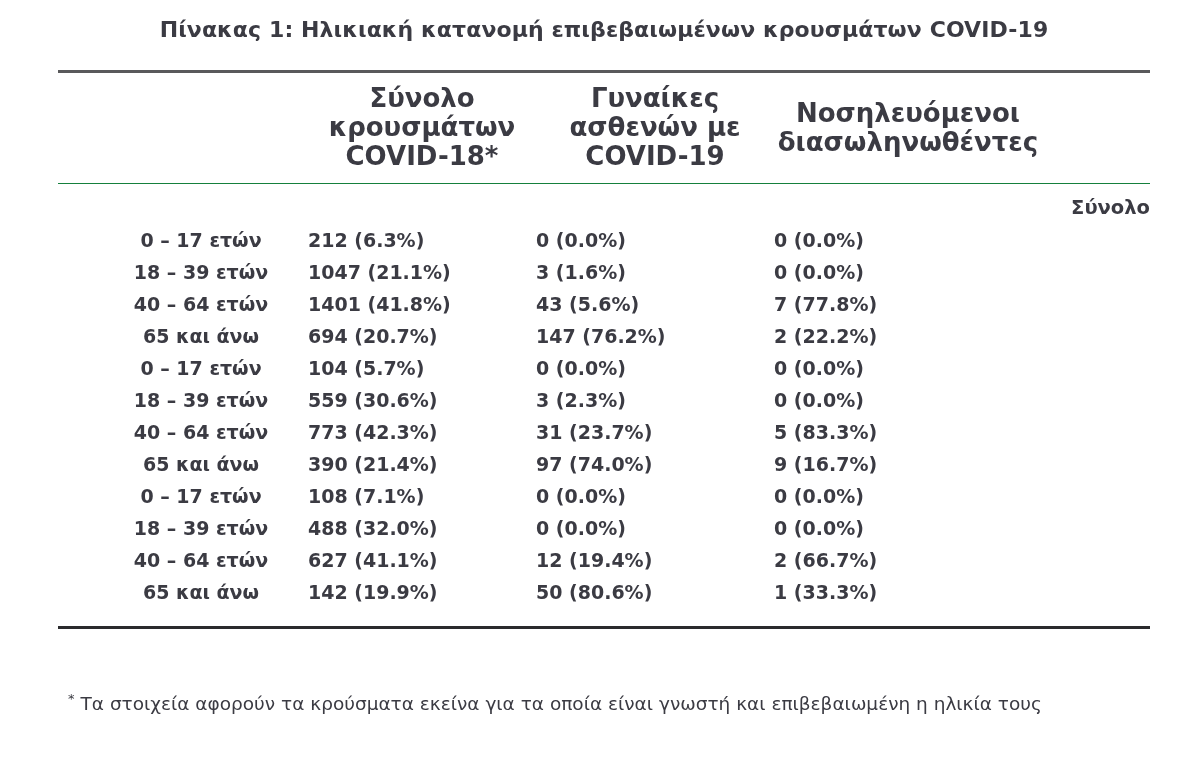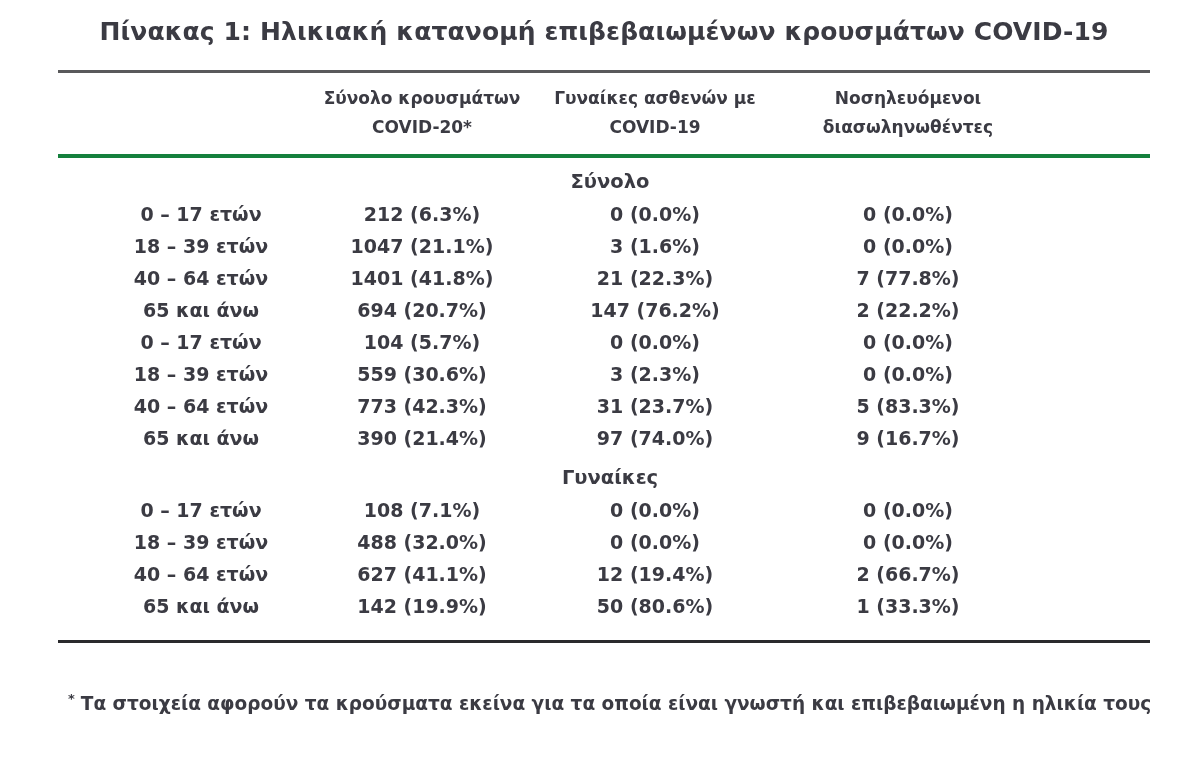--- a/index.html
+++ b/index.html
@@ -15,21 +15,21 @@
     background: #ffffff;
     overflow: hidden;
     color: #3b3b43;
   }
   .doc-title {
     position: absolute;
     top: 17px;
     left: 58px;
     width: 1092px;
     text-align: center;
-    font-size: 25px;
+    font-size: 22px;
     font-weight: bold;
     letter-spacing: 0.1px;
     color: #3b3b43;
   }
   .table-wrap {
     position: absolute;
     top: 70px;
     left: 58px;
     width: 1092px;
   }
@@ -40,55 +40,55 @@
     border-top: 3px solid #59595b;
     border-bottom: 3px solid #2a2a2d;
     color: #3b3b43;
   }
   col.c1 { width: 250px; }
   col.c2 { width: 228px; }
   col.c3 { width: 238px; }
   col.c4 { width: 268px; }
   col.c5 { width: 108px; }
   thead th {
-    font-size: 17px;
+    font-size: 26px;
     font-weight: bold;
     vertical-align: middle;
     line-height: 29px;
     padding: 11px 0 12px 0;
-    border-bottom: 4px solid #15803d;
+    border-bottom: 1px solid #15803d;
   }
   tbody td {
     font-size: 19px;
     font-weight: bold;
     line-height: 24px;
     padding: 4px 0;
   }
   tr.section-row td {
     padding: 12px 0 4px 12px;
     font-size: 19.5px;
-    text-align: center;
+    text-align: right;
   }
   td.age-cell {
     padding-left: 36px;
     text-align: center;
   }
   td.num-cell {
-    text-align: center;
+    text-align: left;
   }
   tbody tr.last-row td {
     padding-bottom: 22px;
   }
   .footnote {
     position: absolute;
     top: 691px;
     left: 68px;
     width: 1100px;
     font-size: 18.5px;
-    font-weight: bold;
+    font-weight: normal;
     color: #3b3b43;
   }
   .footnote sup {
     font-size: 13px;
     margin-right: 6px;
   }
 </style>
 </head>
 <body>
 
@@ -103,21 +103,21 @@
           <col class="c2">
           <col class="c3">
           <col class="c4">
           <col class="c5">
       </colgroup>
       <thead>
         <tr>
           <th></th>
           <th>
             <div>Σύνολο κρουσμάτων</div>
-            <div>COVID-20*</div>
+            <div>COVID-18*</div>
           </th>
           <th>
             <div>Γυναίκες ασθενών με</div>
             <div>COVID-19</div>
           </th>
           <th>
             <div>Νοσηλευόμενοι</div>
             <div>διασωληνωθέντες</div>
           </th>
           <th></th>
@@ -138,21 +138,21 @@
         <tr class="data-row">
           <td class="age-cell">18 – 39 ετών</td>
           <td class="num-cell">1047 (21.1%)</td>
           <td class="num-cell">3 (1.6%)</td>
           <td class="num-cell">0 (0.0%)</td>
           <td></td>
         </tr>
         <tr class="data-row">
           <td class="age-cell">40 – 64 ετών</td>
           <td class="num-cell">1401 (41.8%)</td>
-          <td class="num-cell">21 (22.3%)</td>
+          <td class="num-cell">43 (5.6%)</td>
           <td class="num-cell">7 (77.8%)</td>
           <td></td>
         </tr>
         <tr class="data-row">
           <td class="age-cell">65 και άνω</td>
           <td class="num-cell">694 (20.7%)</td>
           <td class="num-cell">147 (76.2%)</td>
           <td class="num-cell">2 (22.2%)</td>
           <td></td>
         </tr>
@@ -179,23 +179,20 @@
           <td></td>
         </tr>
         <tr class="data-row">
           <td class="age-cell">65 και άνω</td>
           <td class="num-cell">390 (21.4%)</td>
           <td class="num-cell">97 (74.0%)</td>
           <td class="num-cell">9 (16.7%)</td>
           <td></td>
         </tr>
 
-        <tr class="section-row">
-          <td colspan="5">Γυναίκες</td>
-        </tr>
         <tr class="data-row">
           <td class="age-cell">0 – 17 ετών</td>
           <td class="num-cell">108 (7.1%)</td>
           <td class="num-cell">0 (0.0%)</td>
           <td class="num-cell">0 (0.0%)</td>
           <td></td>
         </tr>
         <tr class="data-row">
           <td class="age-cell">18 – 39 ετών</td>
           <td class="num-cell">488 (32.0%)</td>

